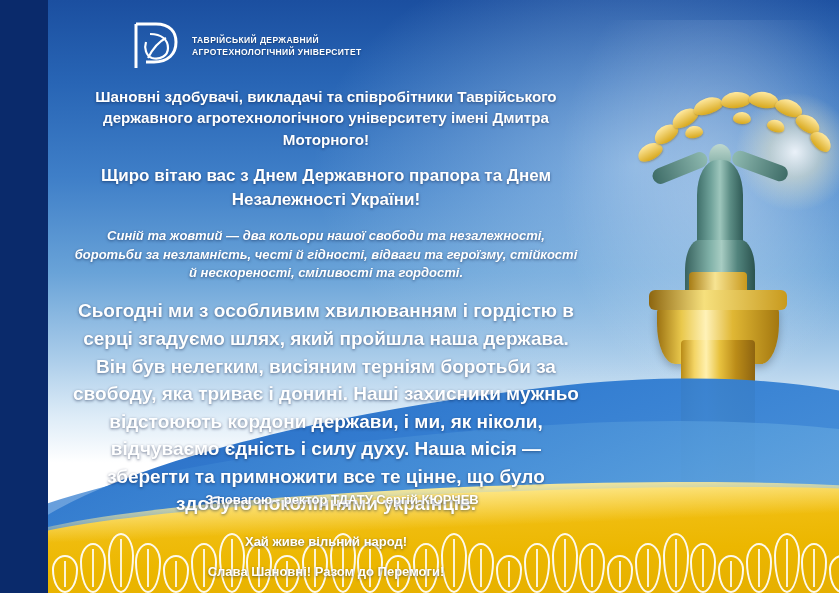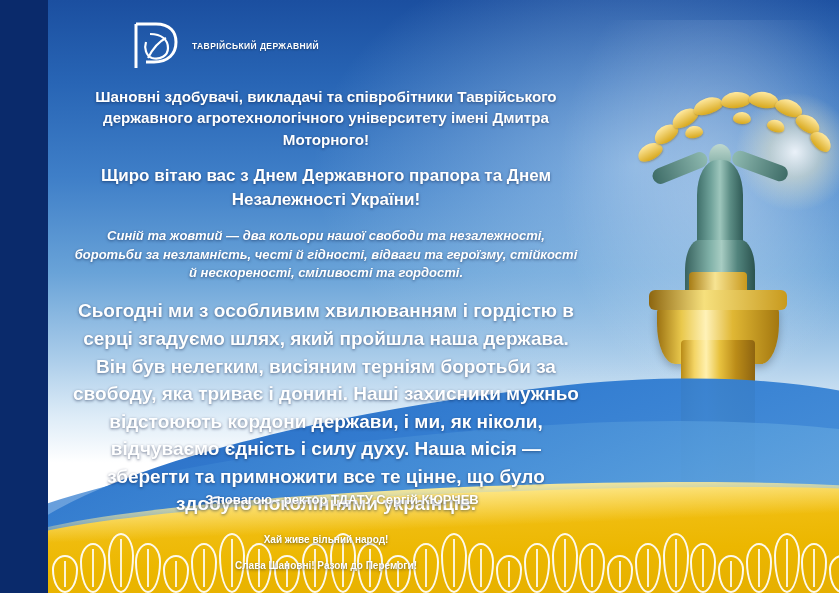--- a/index.html
+++ b/index.html
@@ -292,21 +292,21 @@
     font-style: italic;
     font-size: 13px;
     margin-bottom: 15px;
   }
   .para.body {
     font-size: 19px;
     line-height: 1.45;
     margin-bottom: 15px;
   }
   .para.slogan {
-    font-size: 10px;
+    font-size: 13px;
     margin-bottom: 12px;
   }
   .signature {
     position: absolute;
     left: 24px;
     top: 492px;
     width: 540px;
     text-align: center;
     color: #ffffff;
     font-size: 13px;
@@ -392,20 +392,21 @@
     <div class="logo-mark">
       <svg width="56" height="56" viewBox="0 0 56 56" aria-hidden="true">
         <path d="M10 6 L10 50" stroke="#ffffff" stroke-width="3" fill="none"></path>
         <path d="M10 6 L30 6 C44 6 50 14 50 24 C50 36 42 44 28 44 L20 44" stroke="#ffffff" stroke-width="3" fill="none"></path>
         <path d="M24 16 C36 16 42 22 42 30 C42 38 34 42 26 40 C20 38 18 30 20 24" stroke="#ffffff" stroke-width="2.2" fill="none"></path>
         <path d="M22 40 C26 32 32 24 40 20" stroke="#ffffff" stroke-width="2" fill="none"></path>
       </svg>
     </div>
     <div class="logo-text">
       <div>Таврійський державний</div>
+      <div>агротехнологічний університет</div>
     </div>
   </div>
 
   <div class="message">
     <p class="para heading">Шановні здобувачі, викладачі та співробітники Таврійського державного агротехнологічного університету імені Дмитра Моторного!</p>
     <p class="para greet">Щиро вітаю вас з Днем Державного прапора та Днем Незалежності України!</p>
     <p class="para italic">Синій та жовтий — два кольори нашої свободи та незалежності, боротьби за незламність, честі й гідності, відваги та героїзму, стійкості й нескореності, сміливості та гордості.</p>
     <p class="para body">Сьогодні ми з особливим хвилюванням і гордістю в серці згадуємо шлях, який пройшла наша держава. Він був нелегким, висіяним терніям боротьби за свободу, яка триває і донині.  Наші захисники мужньо відстоюють кордони держави, і ми, як ніколи, відчуваємо єдність і силу духу. Наша місія — зберегти та примножити все  те цінне, що було здобуто поколіннями українців.</p>
     <p class="para slogan">Хай живе вільний народ!</p>
     <p class="para slogan">Слава Шановні! Разом до Перемоги!</p>

